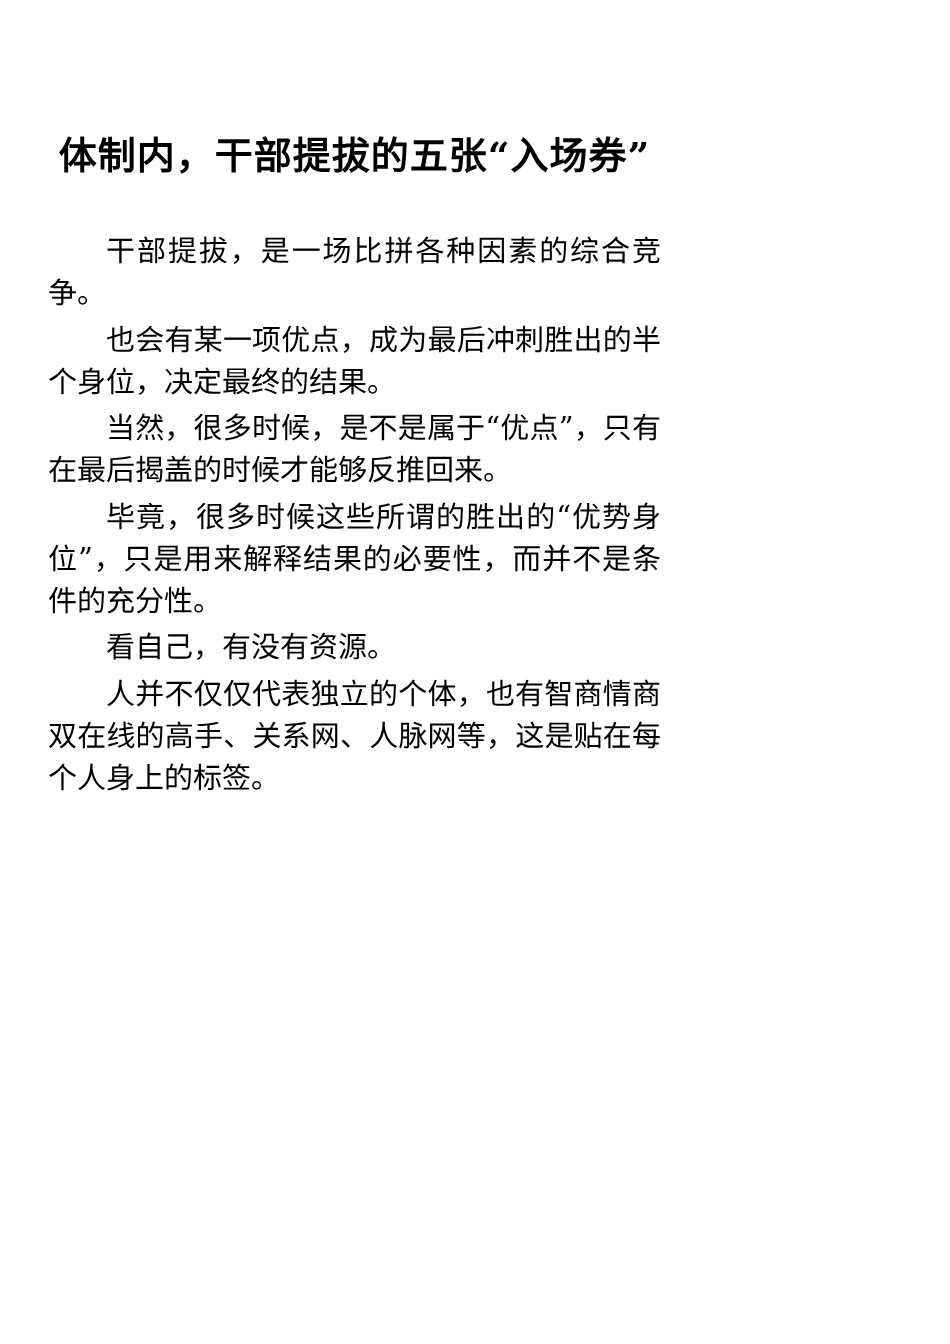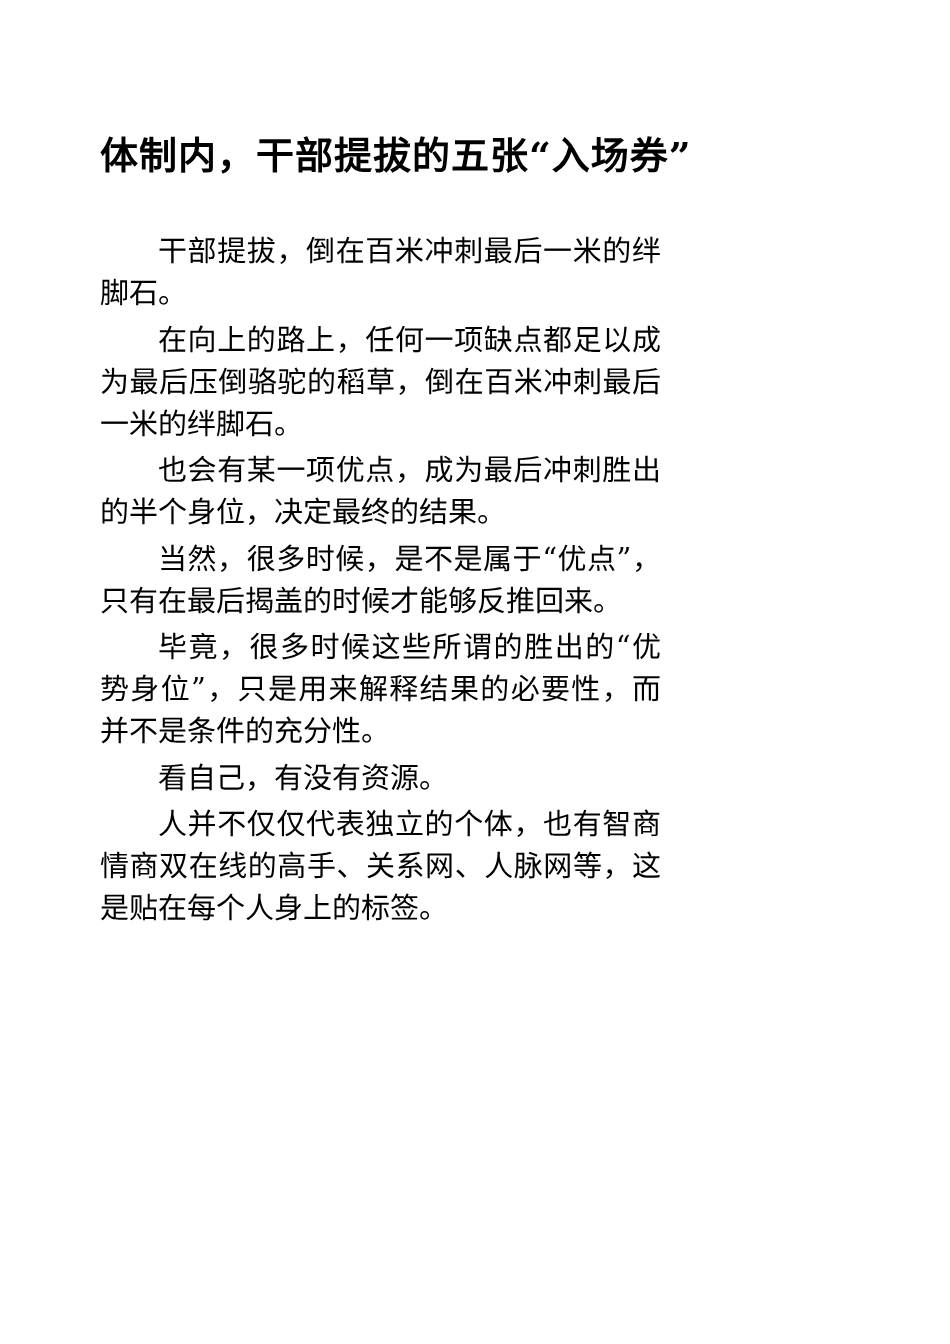--- a/index.html
+++ b/index.html
@@ -7,21 +7,21 @@
     padding: 0;
     background: #ffffff;
   }
   .page {
     position: relative;
     width: 786px;
     height: 1344px;
     background: #ffffff;
     overflow: hidden;
     box-sizing: border-box;
-    padding: 132px 125px 0 100px; 
+    padding: 132px 125px 0 48px; 
     font-family: "DejaVu Serif", "Liberation Serif", serif;
     color: #000000;
   }
   .doc-title {
     margin: 0 0 50px 0;
     font-size: 38px;
     line-height: 48px;
     font-weight: 700;
     text-align: center;
     letter-spacing: 1px;
@@ -38,21 +38,20 @@
     color: #000000;
   }
 </style>
 </head>
 <body>
 
 <div class="page">
   <h1 class="doc-title">体制内，干部提拔的五张“入场券”</h1>
 
   <div class="doc-body">
-    <p>干部提拔，倒在百米冲刺最后一米的绊脚石。</p>
-    <p>在向上的路上，任何一项缺点都足以成为最后压倒骆驼的稻草，倒在百米冲刺最后一米的绊脚石。</p>
+    <p>干部提拔，是一场比拼各种因素的综合竞争。</p>
     <p>也会有某一项优点，成为最后冲刺胜出的半个身位，决定最终的结果。</p>
     <p>当然，很多时候，是不是属于“优点”，只有在最后揭盖的时候才能够反推回来。</p>
     <p>毕竟，很多时候这些所谓的胜出的“优势身位”，只是用来解释结果的必要性，而并不是条件的充分性。</p>
     <p>看自己，有没有资源。</p>
     <p>人并不仅仅代表独立的个体，也有智商情商双在线的高手、关系网、人脉网等，这是贴在每个人身上的标签。</p>
   </div>
 </div>
 
 </body></html>

